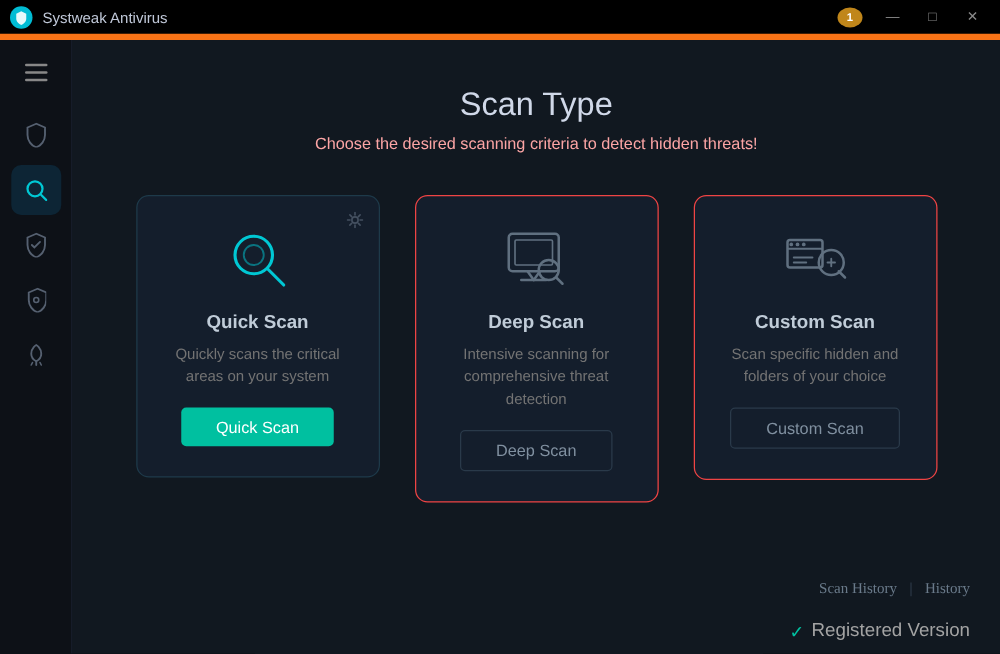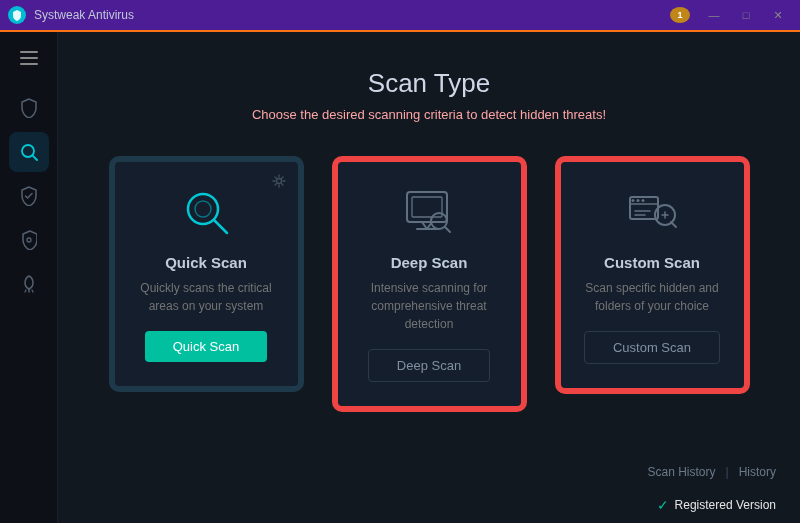--- a/index.html
+++ b/index.html
@@ -9,27 +9,27 @@
       background: #0d1117;
       font-family: 'Segoe UI', Arial, sans-serif;
       overflow: hidden;
       display: flex;
       flex-direction: column;
     }
 
     
     .title-bar {
       height: 32px;
-      background: #4c1d95;
+      background: #000000;
       display: flex;
       align-items: center;
       justify-content: space-between;
       padding: 0 8px;
       flex-shrink: 0;
-      border-bottom: 2px solid #f97316;
+      border-bottom: 5px solid #f97316;
     }
     .title-bar-left {
       display: flex;
       align-items: center;
       gap: 8px;
     }
     .title-bar-title {
       color: #c0c8d8;
       font-size: 12px;
     }
@@ -158,21 +158,21 @@
     .scan-card {
       width: 195px;
       background: #141e2c;
       border-radius: 10px;
       padding: 20px 16px 24px;
       display: flex;
       flex-direction: column;
       align-items: center;
       text-align: center;
       position: relative;
-      border: 6px solid #ef4444;
+      border: 1px solid #ef4444;
     }
     .scan-card.active {
       border-color: #1e3a4a;
       background: #141e2c;
     }
     .card-settings {
       position: absolute;
       top: 12px;
       right: 12px;
       color: #445060;
@@ -219,20 +219,21 @@
       border: 1px solid #2a3a4a;
     }
 
     
     .content-footer {
       display: flex;
       justify-content: flex-end;
       align-items: center;
       padding: 12px 24px;
       gap: 0;
+      font-family: Liberation Serif, serif;
     }
     .footer-link {
       font-size: 12px;
       color: #6a7a8a;
       cursor: pointer;
     }
     .footer-sep {
       color: #3a4a5a;
       margin: 0 10px;
       font-size: 12px;
@@ -243,22 +244,22 @@
       justify-content: flex-end;
       align-items: center;
       padding: 6px 24px 10px;
       gap: 6px;
     }
     .registered-check {
       color: #00c0a0;
       font-size: 14px;
     }
     .registered-text {
-      font-size: 12px;
-      color: #e5e5e5;
+      font-size: 15px;
+      color: #a3a3a3;
     }
 
     
     svg { display: block; }
   </style>
 </head>
 <body>
 
 <div class="title-bar">
   <div class="title-bar-left">

